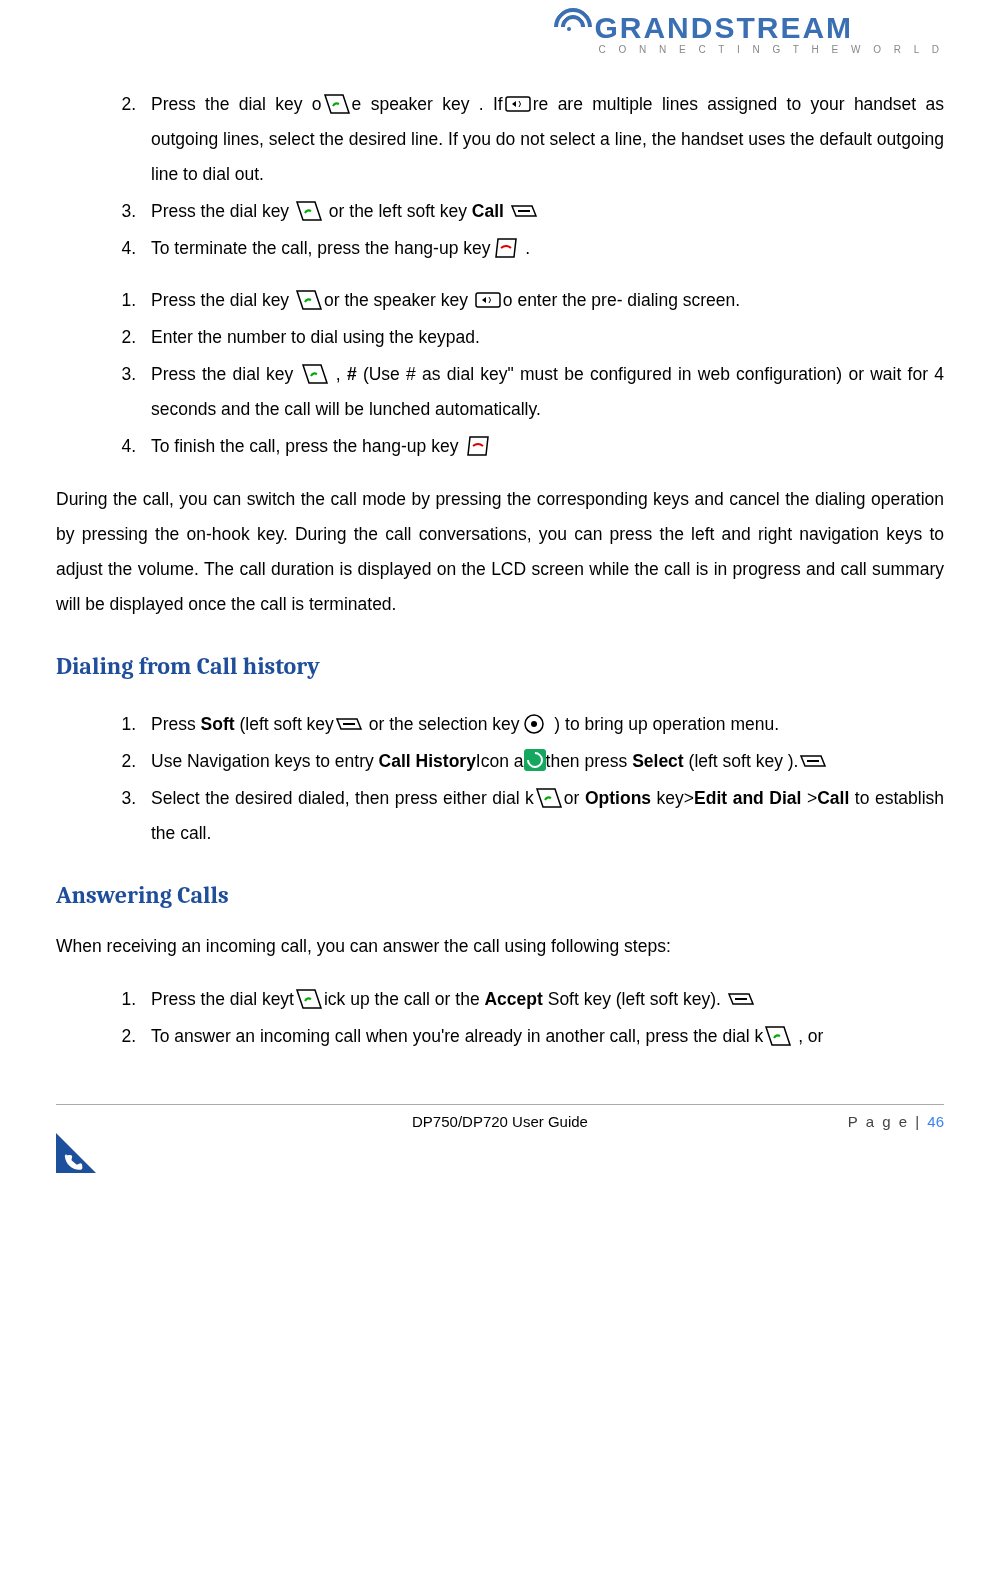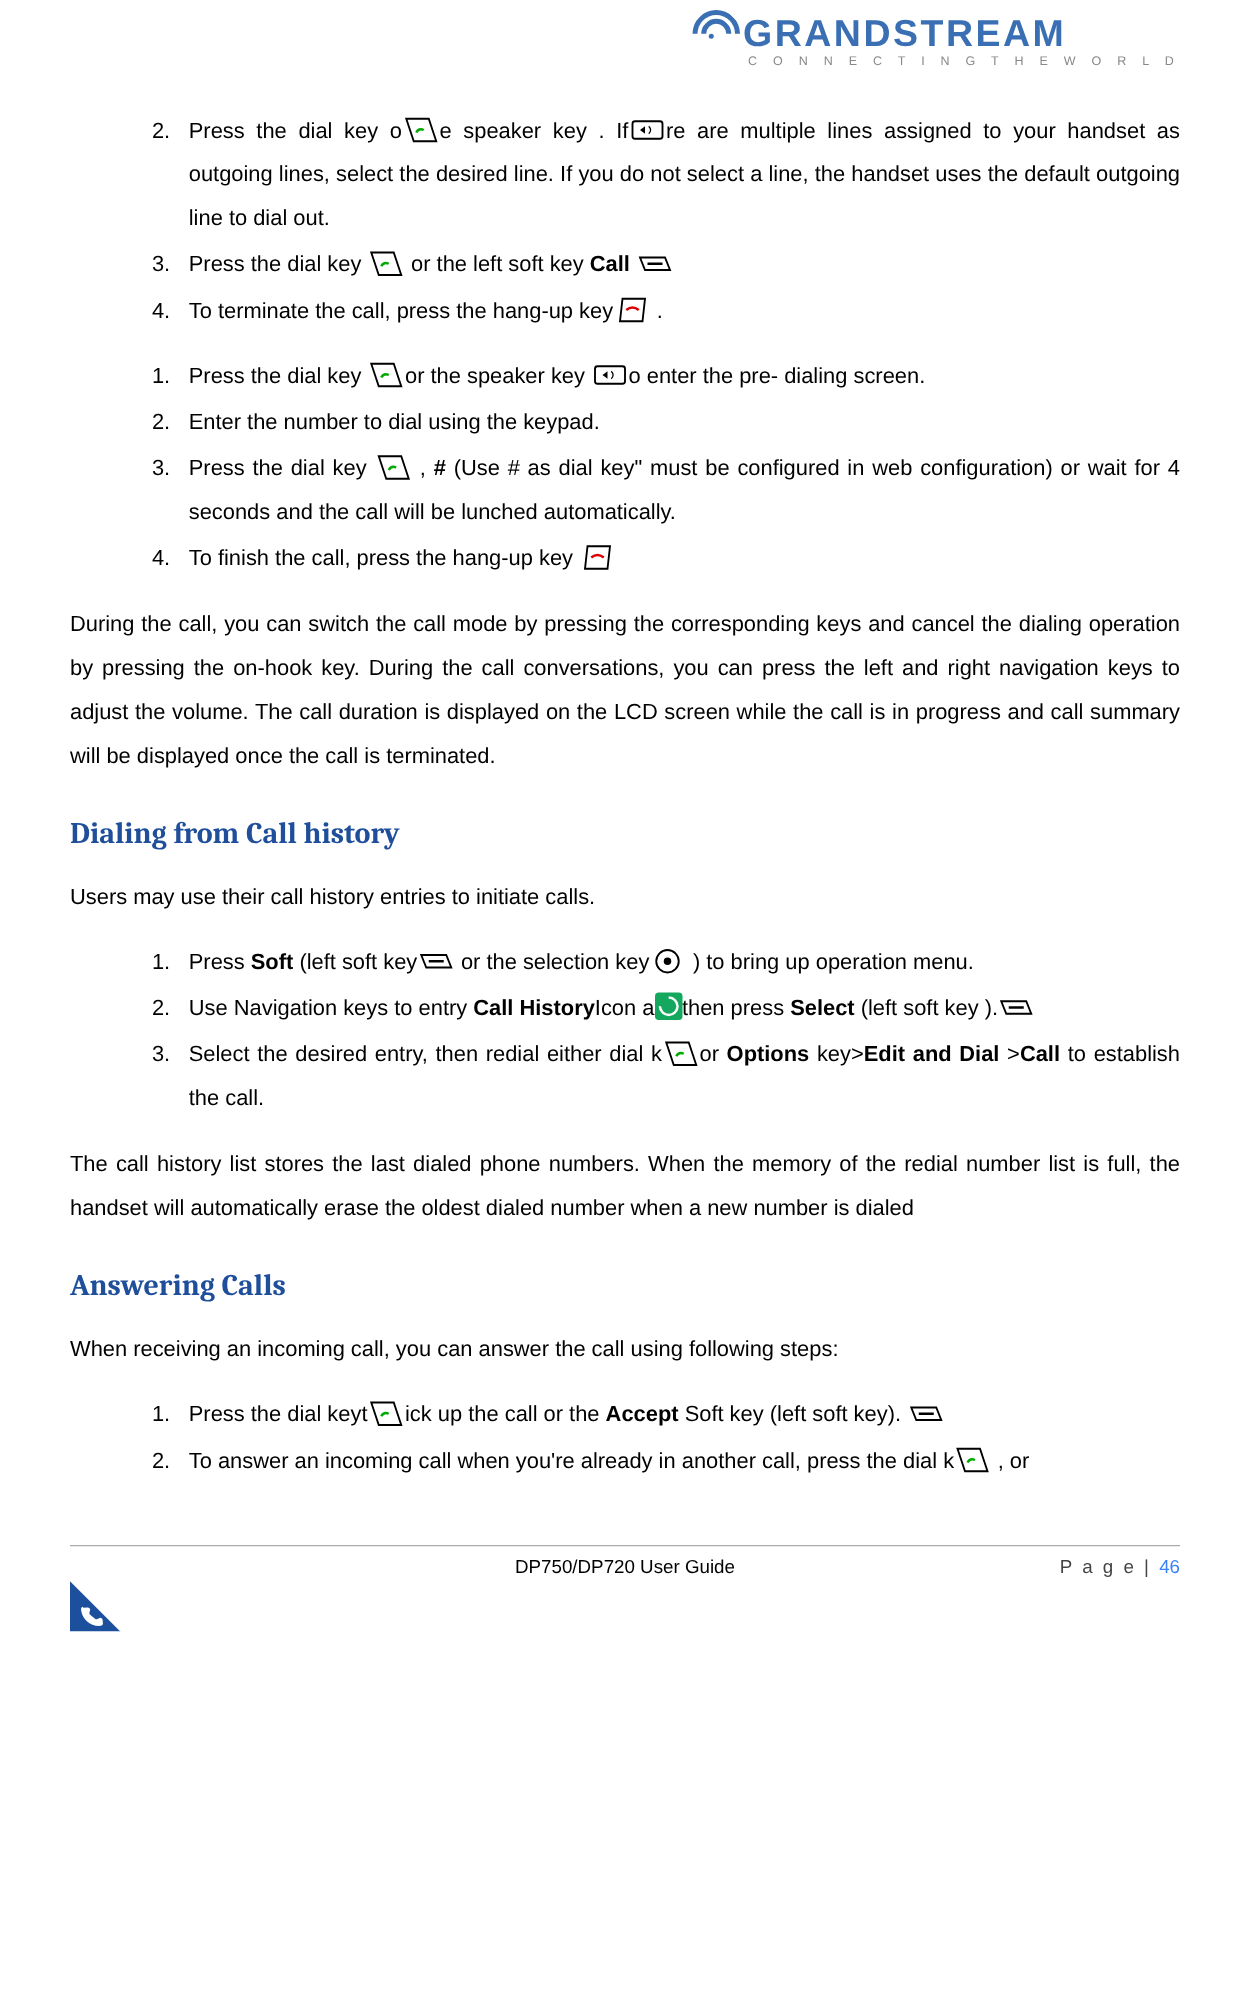--- a/index.html
+++ b/index.html
@@ -234,47 +234,45 @@
         <span>To finish the call, press the hang-up key </span><span class="icon"><svg viewBox="0 0 28 22">
               <path d="M6 2 L24 2 L22 20 L4 20 Z" fill="none" stroke="#000" stroke-width="1.5"></path>
               <path d="M9 11 Q14 7 19 11" fill="none" stroke="#d00" stroke-width="2"></path>
             </svg></span>
       </li>
     </ol>
 
     <p>During the call, you can switch the call mode by pressing the corresponding keys and cancel the dialing operation by pressing the on-hook key. During the call conversations, you can press the left and right navigation keys to adjust the volume. The call duration is displayed on the LCD screen while the call is in progress and call summary will be displayed once the call is terminated.</p>
 
     <div class="heading">Dialing from Call history</div>
-    <p>Users may use their call history entries to initiate calls.</p>
 
     <ol class="inner">
       <li>
         <span>Press </span><strong>Soft</strong><span> (left soft key</span><span class="icon"><svg viewBox="0 0 28 22">
               <path d="M2 6 L22 6 L26 16 L6 16 Z" fill="none" stroke="#000" stroke-width="1.5"></path>
               <line x1="8" y1="11" x2="20" y2="11" stroke="#000" stroke-width="2"></line>
             </svg></span><span> or the selection key</span><span class="icon"><svg viewBox="0 0 22 22">
               <circle cx="11" cy="11" r="9" fill="none" stroke="#000" stroke-width="1.5"></circle>
               <circle cx="11" cy="11" r="3" fill="#000"></circle>
             </svg></span><span> ) to bring up operation menu.</span>
       </li>
       <li>
         <span>Use Navigation keys to entry </span><strong>Call History</strong><span>Icon a</span><span class="call-history-icon"></span><span>then press </span><strong>Select</strong><span> (left soft key        ).</span><span class="icon"><svg viewBox="0 0 28 22">
               <path d="M2 6 L22 6 L26 16 L6 16 Z" fill="none" stroke="#000" stroke-width="1.5"></path>
               <line x1="8" y1="11" x2="20" y2="11" stroke="#000" stroke-width="2"></line>
             </svg></span>
       </li>
       <li style="text-align:justify; text-justify:inter-word;">
-        <span>Select the desired entry, then redial either dial k</span><span class="icon"><svg viewBox="0 0 28 22">
+        <span>Select the desired dialed, then press either dial k</span><span class="icon"><svg viewBox="0 0 28 22">
               <path d="M2 2 L20 2 L26 20 L8 20 Z" fill="none" stroke="#000" stroke-width="1.5"></path>
               <path d="M10 13 Q12 9 16 11" fill="none" stroke="#0a0" stroke-width="2"></path>
             </svg></span><span>or </span><strong>Options</strong><span> key&gt;</span><strong>Edit and Dial</strong><span> &gt;</span><strong>Call</strong><span> to establish the call.</span>
       </li>
     </ol>
 
-    <p>The call history list stores the last dialed phone numbers. When the memory of the redial number list is full, the handset will automatically erase the oldest dialed number when a new number is dialed</p>
 
     <div class="heading">Answering Calls</div>
     <p>When receiving an incoming call, you can answer the call using following steps:</p>
 
     <ol class="inner">
       <li>
         <span>Press the dial keyt</span><span class="icon"><svg viewBox="0 0 28 22">
               <path d="M2 2 L20 2 L26 20 L8 20 Z" fill="none" stroke="#000" stroke-width="1.5"></path>
               <path d="M10 13 Q12 9 16 11" fill="none" stroke="#0a0" stroke-width="2"></path>
             </svg></span><span>ick up the call or the </span><strong>Accept</strong><span> Soft key (left soft key).        </span><span class="icon"><svg viewBox="0 0 28 22">

